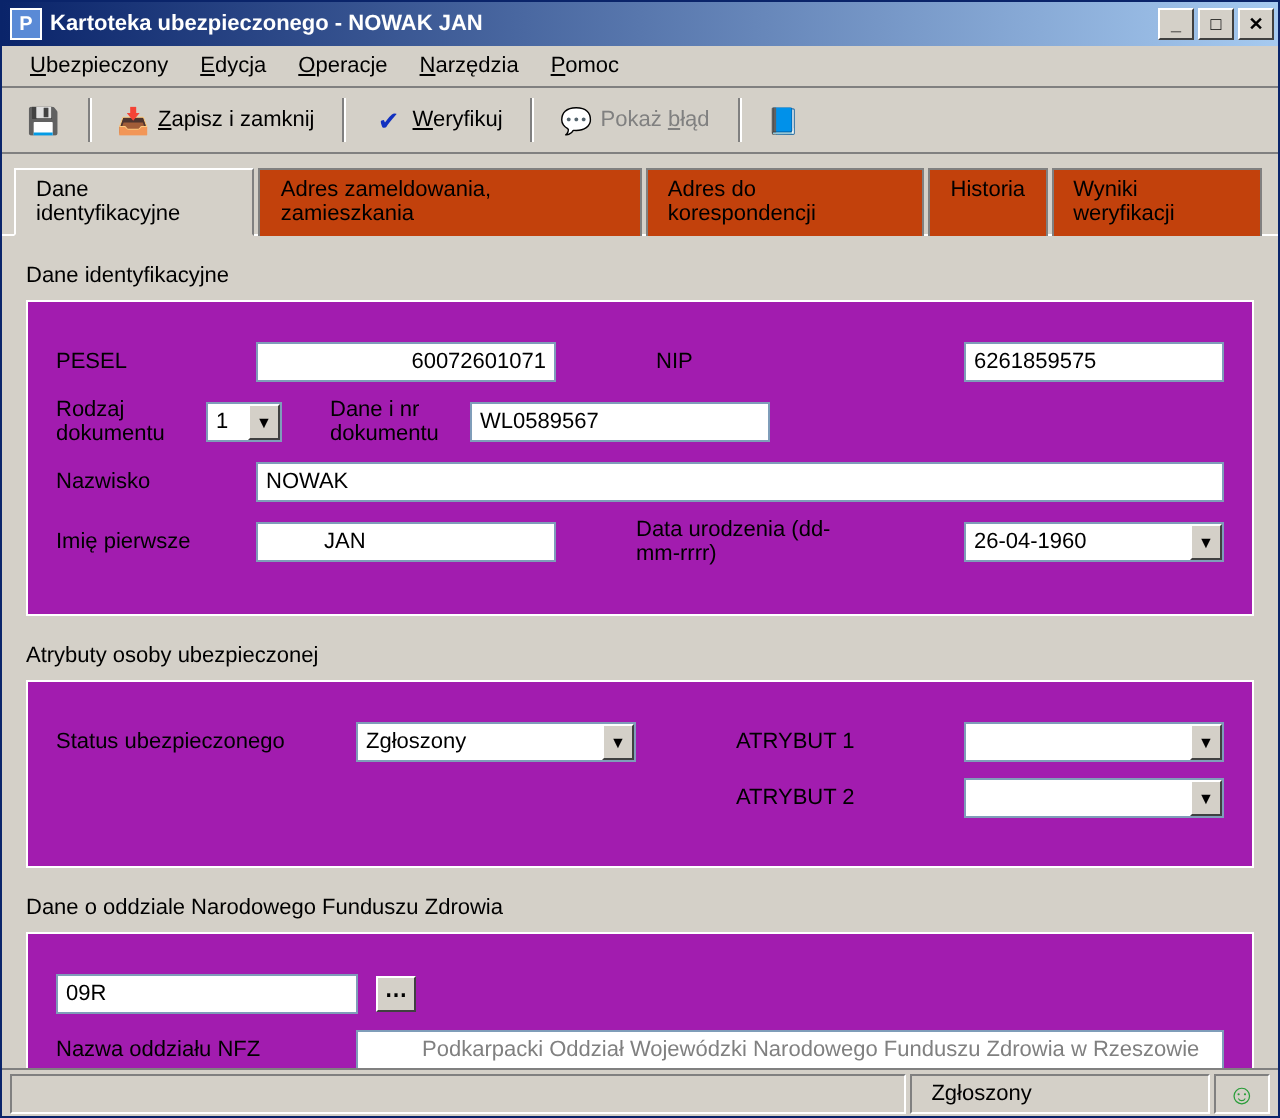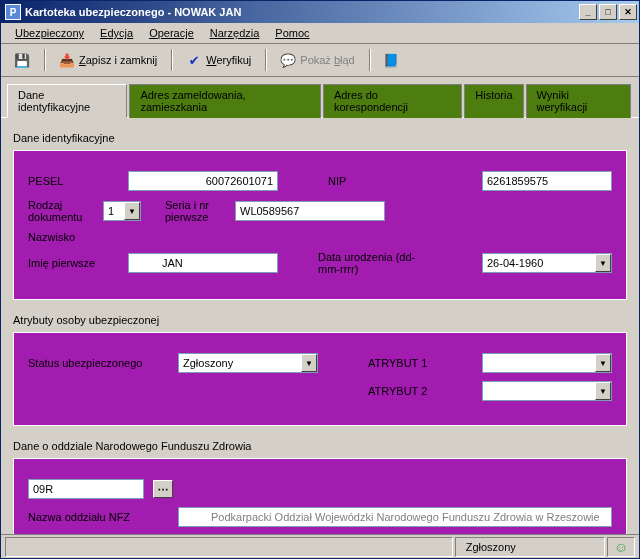--- a/index.html
+++ b/index.html
@@ -54,21 +54,21 @@
     font-size: 9px;
     font-weight: bold;
     cursor: pointer;
   }
   .menubar {
     display: flex;
     padding: 2px 6px;
     border-bottom: 1px solid #808080;
     background: #d4d0c8;
   }
-  .menubar .menu-item { padding: 2px 8px; cursor: pointer; text-decoration: underline; }
+  .menubar .menu-item { padding: 2px 8px; cursor: pointer; }
   .menubar .menu-item u { text-decoration: underline; }
   .toolbar {
     display: flex;
     align-items: center;
     padding: 4px 6px;
     border-bottom: 1px solid #808080;
     gap: 4px;
   }
   .tb-btn {
     display: flex;
@@ -83,21 +83,21 @@
   .tb-btn.disabled { color: #808080; cursor: default; }
   .tabs {
     display: flex;
     padding: 6px 6px 0 6px;
     border-bottom: 1px solid #fff;
   }
   .tab {
     padding: 4px 10px;
     border: 1px solid #808080;
     border-bottom: none;
-    background: #4d7c0f;
+    background: #c2410c;
     margin-right: 2px;
     position: relative;
     top: 1px;
     cursor: pointer;
   }
   .tab.active {
     background: #d4d0c8;
     border-bottom: 1px solid #d4d0c8;
     font-weight: normal;
     z-index: 2;
@@ -256,25 +256,26 @@
         <div style="flex:1"></div>
         <input type="text" style="width: 130px;" value="6261859575">
       </div>
       <div class="row">
         <div class="lbl" style="width:65px">Rodzaj dokumentu</div>
         <div class="combo" style="width:38px">
           <span>1</span>
           <div class="cb-btn">▼</div>
         </div>
         <div style="width:4px"></div>
-        <div style="width:60px">Seria i nr pierwsze</div>
+        <div style="width:60px">Dane i nr dokumentu</div>
         <input type="text" style="width: 150px;" value="WL0589567">
       </div>
       <div class="row">
         <div class="lbl">Nazwisko</div>
+        <input type="text" style="flex: 1 1 0%;" value="NOWAK">
       </div>
       <div class="row">
         <div class="lbl">Imię pierwsze</div>
         <input type="text" style="width: 150px; padding-left: 33px;" value="JAN">
         <div style="width:20px"></div>
         <div style="width:100px">Data urodzenia (dd-mm-rrrr)</div>
         <div style="flex:1"></div>
         <div class="combo date" style="width:130px">
           <span>26-04-1960</span>
           <div class="cb-btn">▼</div>
@@ -307,21 +308,21 @@
         <div class="combo" style="width:130px">
           <span></span>
           <div class="cb-btn">▼</div>
         </div>
       </div>
     </fieldset>
 
     <div class="group-label">Dane o oddziale Narodowego Funduszu Zdrowia</div>
     <fieldset>
       <div class="row">
-        <input type="text" style="width: 116px;" value="09R">
+        <input type="text" style="width: 151px;" value="09R">
         <div class="browse-btn">⋯</div>
       </div>
       <div class="row">
         <div class="lbl-wide">Nazwa oddziału NFZ</div>
         <input type="text" class="readonly" readonly="" style="flex: 1 1 0%; padding-left: 32px;" value="Podkarpacki Oddział Wojewódzki Narodowego Funduszu Zdrowia w Rzeszowie">
       </div>
     </fieldset>
 
   </div>
 

